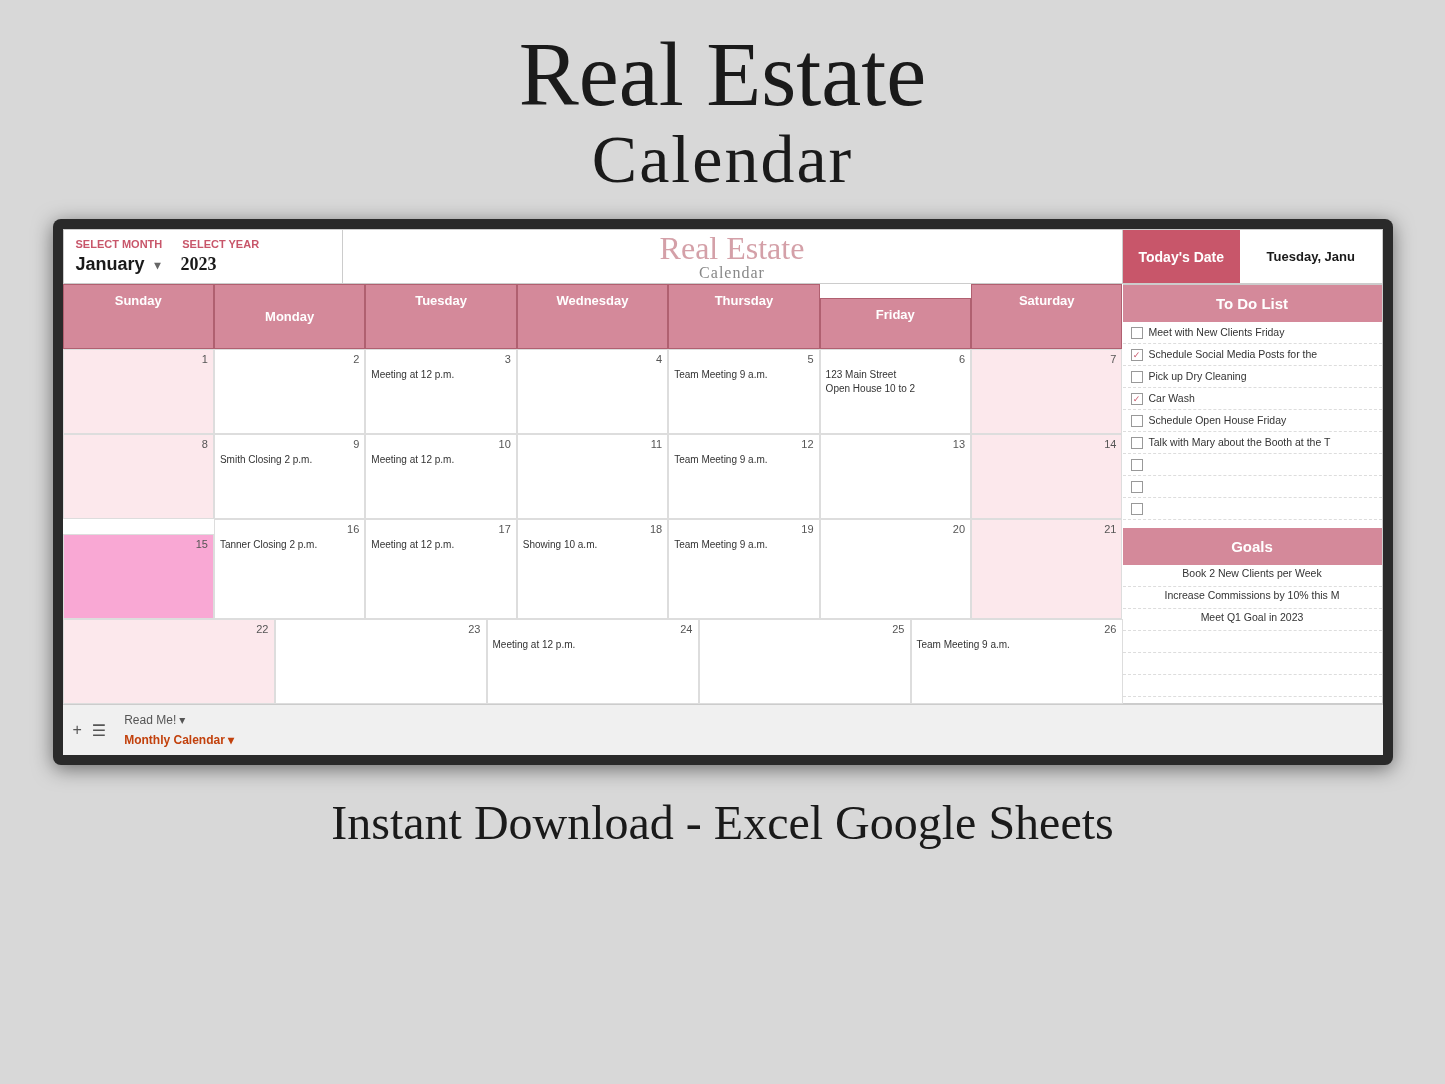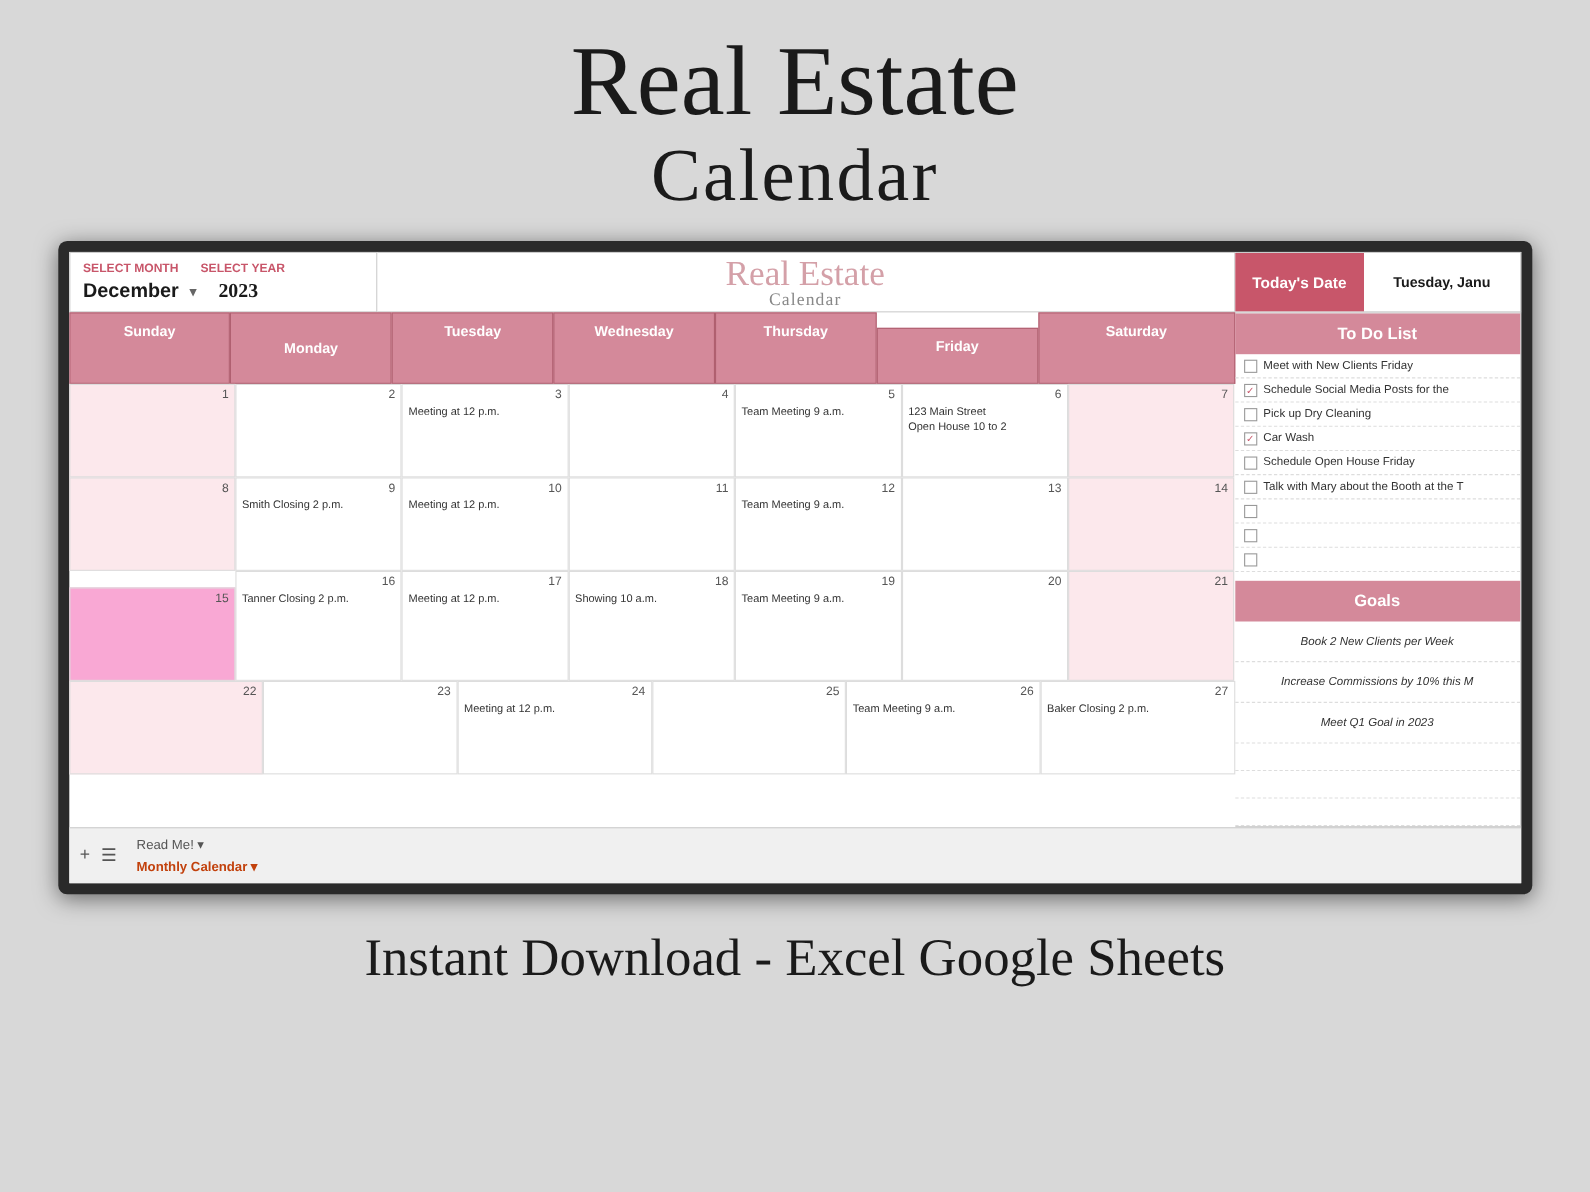--- a/index.html
+++ b/index.html
@@ -227,27 +227,26 @@
     .sidebar-goals-header {
       background: #d4899a;
       color: #fff;
       font-weight: bold;
       font-size: 15px;
       text-align: center;
       padding: 10px;
       margin-top: 8px;
     }
     .goal-item {
-      padding: 12px 8px;
+      padding: 2px 8px;
       border-bottom: 1px dashed #ddd;
       font-size: 10.5px;
       color: #333;
       min-height: 22px;
       text-align: center;
-      font-style: italic;
     }
 
     
     .tab-bar {
       background: #f0f0f0;
       border-top: 1px solid #ccc;
       display: flex;
       align-items: center;
       padding: 5px 10px;
       gap: 10px;
@@ -302,21 +301,21 @@
 <div class="spreadsheet-wrap">
   <div class="spreadsheet-inner">
 
     <div class="top-header">
       <div class="header-left">
         <div class="row1">
           <span>SELECT MONTH</span>
           <span>SELECT YEAR</span>
         </div>
         <div class="row2">
-          <span class="month-val">December</span>
+          <span class="month-val">January</span>
           <span class="dropdown-arrow">▾</span>
           <span class="year-val">2023</span>
         </div>
       </div>
       <div class="header-center">
         <div class="logo-wrap">
           <div class="logo-script">Real Estate</div>
           <div class="logo-serif">Calendar</div>
         </div>
       </div>
@@ -332,21 +331,21 @@
     <div class="main-area">
       <div class="calendar-section">
 
         <div style="display:flex;width:100%;">
         <div class="day-head" style="flex: 1 1 0%; background: rgb(212, 137, 154); color: rgb(255, 255, 255); font-weight: bold; font-size: 13px; text-align: center; padding: 8px 4px; border: 1px solid rgb(176, 96, 112);">Sunday</div>
             <div class="day-head" style="flex: 1 1 0%; background: rgb(212, 137, 154); color: rgb(255, 255, 255); font-weight: bold; font-size: 13px; text-align: center; padding: 24px 4px; border: 1px solid rgb(176, 96, 112);">Monday</div>
             <div class="day-head" style="flex: 1 1 0%; background: rgb(212, 137, 154); color: rgb(255, 255, 255); font-weight: bold; font-size: 13px; text-align: center; padding: 8px 4px; border: 1px solid rgb(176, 96, 112);">Tuesday</div>
             <div class="day-head" style="flex: 1 1 0%; background: rgb(212, 137, 154); color: rgb(255, 255, 255); font-weight: bold; font-size: 13px; text-align: center; padding: 8px 4px; border: 1px solid rgb(176, 96, 112);">Wednesday</div>
             <div class="day-head" style="flex: 1 1 0%; background: rgb(212, 137, 154); color: rgb(255, 255, 255); font-weight: bold; font-size: 13px; text-align: center; padding: 8px 4px; border: 1px solid rgb(176, 96, 112);">Thursday</div>
             <div class="day-head" style="flex: 1 1 0%; background: rgb(212, 137, 154); color: rgb(255, 255, 255); font-weight: bold; font-size: 13px; text-align: center; padding: 8px 4px; border: 1px solid rgb(176, 96, 112); margin-top: 14px;">Friday</div>
-            <div class="day-head" style="flex: 1 1 0%; background: rgb(212, 137, 154); color: rgb(255, 255, 255); font-weight: bold; font-size: 13px; text-align: center; padding: 8px 20px; border: 1px solid rgb(176, 96, 112);">Saturday</div>
+            <div class="day-head" style="flex: 1 1 0%; background: rgb(212, 137, 154); color: rgb(255, 255, 255); font-weight: bold; font-size: 13px; text-align: center; padding: 8px 4px; border: 1px solid rgb(176, 96, 112);">Saturday</div>
           </div>
 
         <div id="calendar-weeks">
             <div class="cal-week" style="display: flex; width: 100%;">
               <div class="cal-cell" style="background: rgb(252, 232, 236);">
                 <span class="date-num">1</span>
               </div>
               <div class="cal-cell">
                 <span class="date-num">2</span>
               </div>
@@ -433,24 +432,20 @@
               <div class="cal-cell">
                 <span class="date-num">24</span>
                 <div class="event-text">Meeting at 12 p.m.</div>
               </div>
               <div class="cal-cell">
                 <span class="date-num">25</span>
               </div>
               <div class="cal-cell">
                 <span class="date-num">26</span>
                 <div class="event-text">Team Meeting 9 a.m.</div>
-              </div>
-              <div class="cal-cell">
-                <span class="date-num">27</span>
-                <div class="event-text">Baker Closing 2 p.m.</div>
               </div>
             </div>
           </div>
       </div>
       <div class="sidebar-section">
         <div class="sidebar-todo-header">To Do List</div>
         <div id="todo-list">
             <div class="todo-item">
               <div class="checkbox"></div>
               <span>Meet with New Clients Friday</span>

